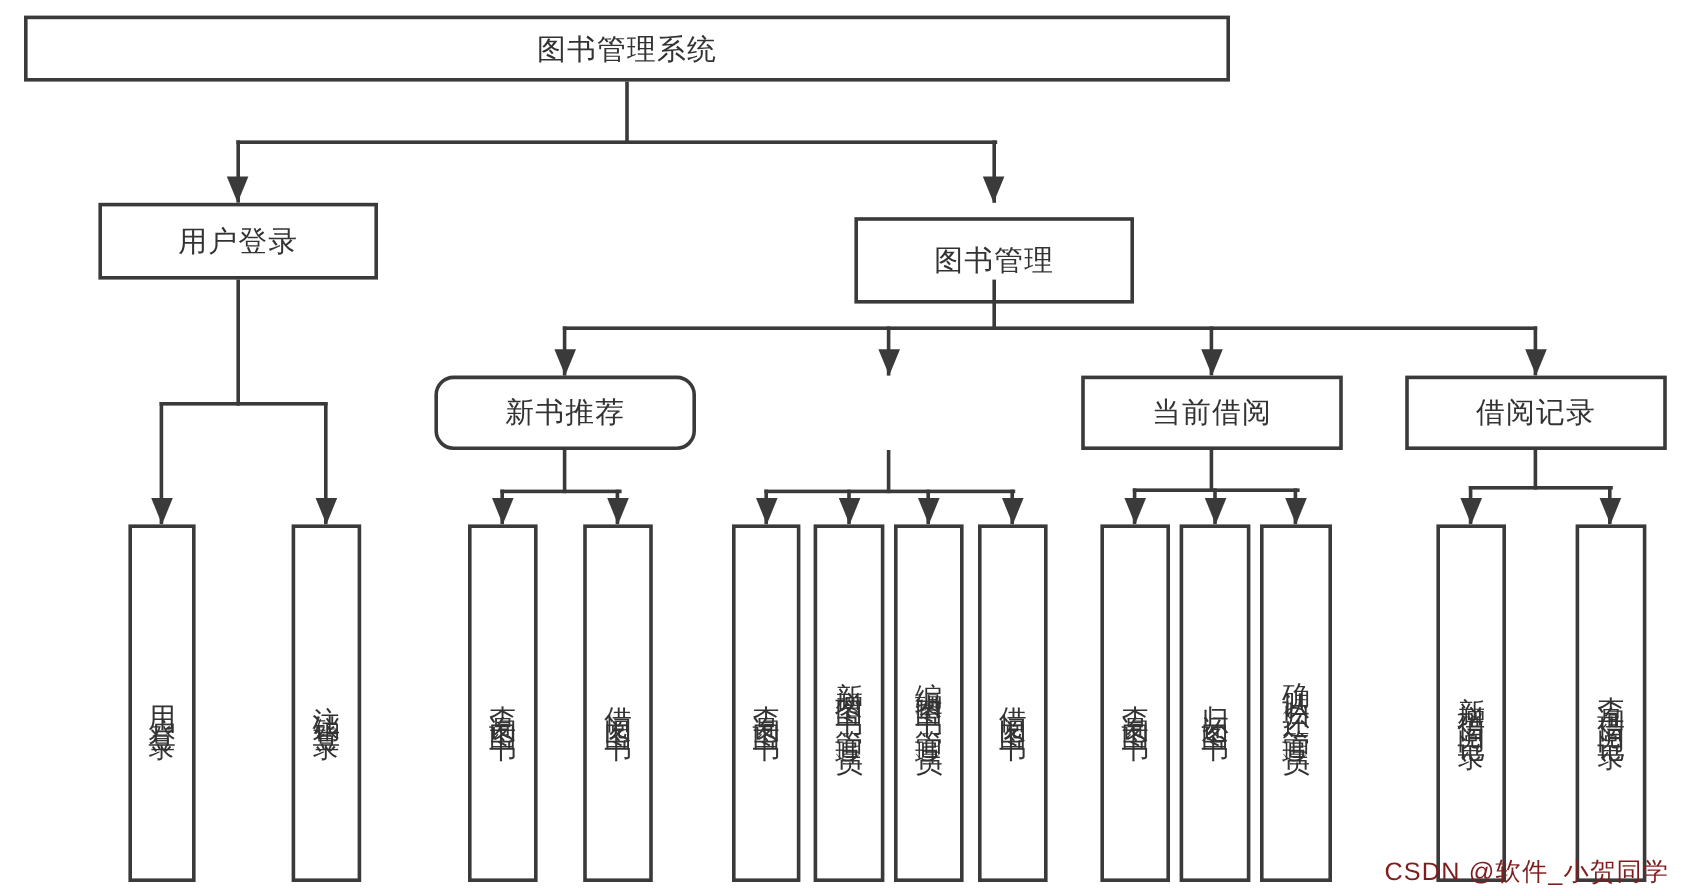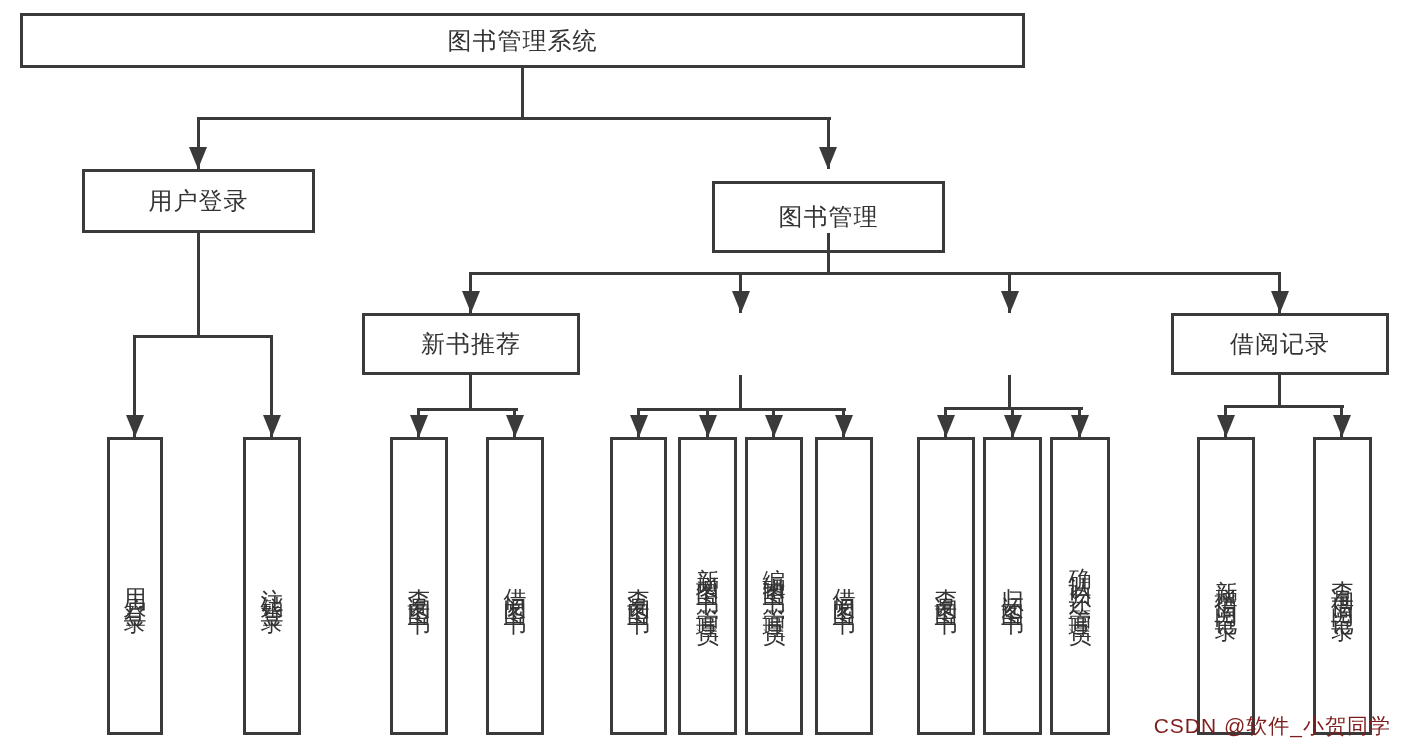--- a/index.html
+++ b/index.html
@@ -64,22 +64,25 @@
   <div class="hline" style="left:469px;top:272px;width:812px;"></div>
   <div class="vline" style="left:469px;top:272px;height:41px;"></div>
   <div class="arrow" style="left:462px;top:291px;"></div>
   <div class="vline" style="left:739px;top:272px;height:41px;"></div>
   <div class="arrow" style="left:732px;top:291px;"></div>
   <div class="vline" style="left:1008px;top:272px;height:41px;"></div>
   <div class="arrow" style="left:1001px;top:291px;"></div>
   <div class="vline" style="left:1278px;top:272px;height:41px;"></div>
   <div class="arrow" style="left:1271px;top:291px;"></div>
 
-  <div class="box hnode" style="left:362px;top:313px;width:218px;height:62px;">
+  <div class="box hnode" style="left:362px;top:313px;width:218px;height:62px;border-radius:16px;">
     <span>新书推荐</span>
+  </div>
+  <div class="box hnode" style="left:901px;top:313px;width:218px;height:62px;">
+    <span>当前借阅</span>
   </div>
   <div class="box hnode" style="left:1171px;top:313px;width:218px;height:62px;">
     <span>借阅记录</span>
   </div>
 
   <div class="vline" style="left:469px;top:375px;height:36px;"></div>
   <div class="hline" style="left:417px;top:408px;width:101px;"></div>
   <div class="vline" style="left:417px;top:408px;height:29px;"></div>
   <div class="arrow" style="left:410px;top:415px;"></div>
   <div class="vline" style="left:513px;top:408px;height:29px;"></div>

